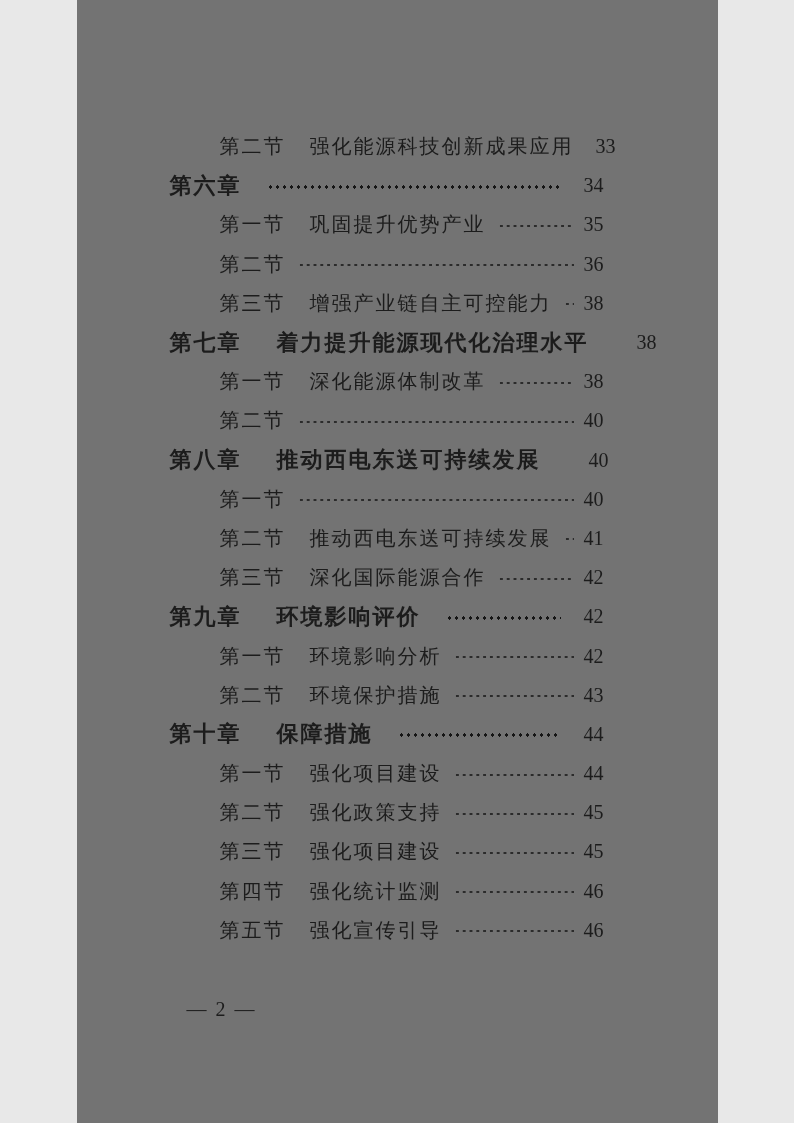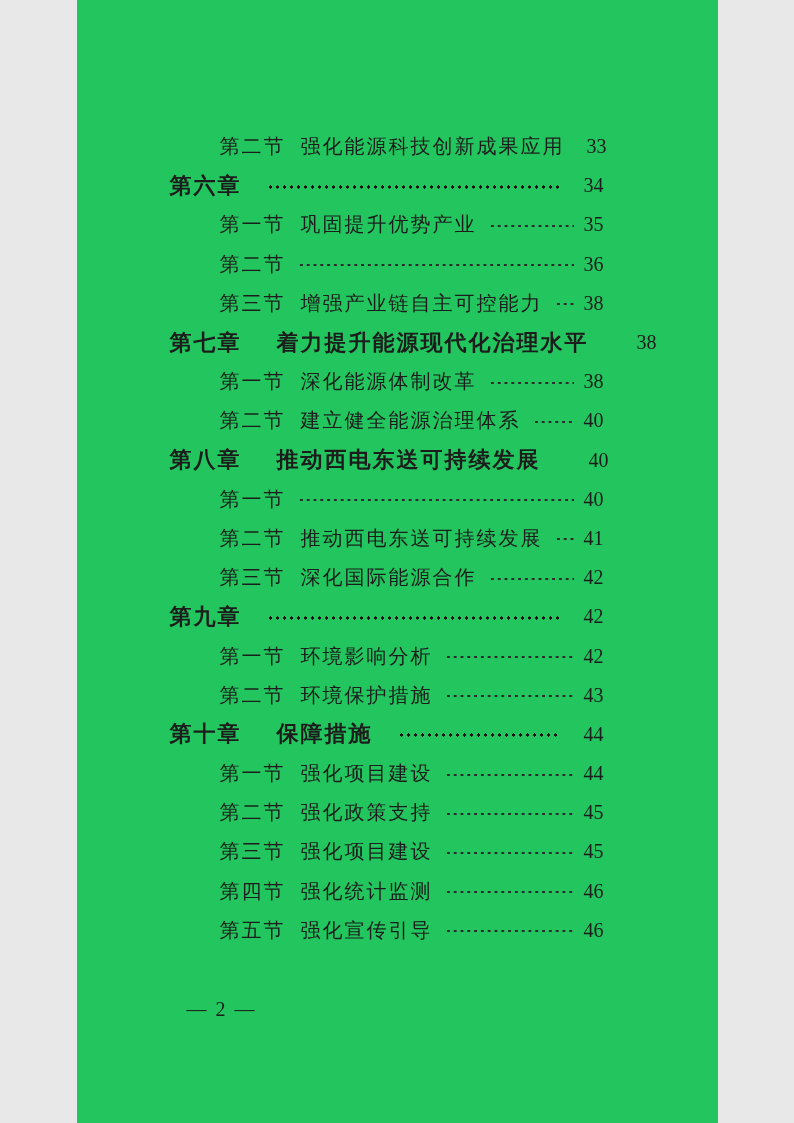--- a/index.html
+++ b/index.html
@@ -5,21 +5,21 @@
   html, body {
     margin: 0;
     padding: 0;
     background: #e8e8e8;
   }
   .page {
     position: relative;
     width: 641px;
     height: 1123px;
     margin: 0 auto;
-    background: #22c55e;
+    background: #737373;
     color: #1c1c1c;
     overflow: hidden;
   }
   .toc {
     position: absolute;
     left: 93px;
     right: 104px;
     top: 127px;
   }
   .toc-row {
@@ -36,21 +36,21 @@
     gap: 13px;
   }
   .toc-row.section {
     font-family: "DejaVu Serif", "Liberation Serif", serif;
     font-weight: 400;
     font-size: 20px;
     letter-spacing: 2px;
     padding-left: 50px;
   }
   .toc-row .title { margin-left: 22px; }
-  .toc-row.section .title { margin-left: 15px; }
+  .toc-row.section .title { margin-left: 24px; }
   .leader {
     flex: 1 1 auto;
     align-self: center;
     height: 6px;
     margin: 2px 10px 0 12px;
     background-image: radial-gradient(circle, #2b2b2b 1.35px, rgba(0,0,0,0) 1.5px);
     background-size: 6.8px 6px;
     background-position: left center;
     background-repeat: repeat-x;
   }
@@ -125,21 +125,20 @@
 
     <div class="toc-row section">
       <span class="prefix">第一节</span>
       <span class="title">深化能源体制改革</span>
       <span class="leader"></span>
       <span class="pagenum">38</span>
     </div>
 
     <div class="toc-row section">
       <span class="prefix">第二节</span>
-      <span class="title">建立健全能源治理体系</span>
       <span class="leader"></span>
       <span class="pagenum">40</span>
     </div>
 
     <div class="toc-row chapter">
       <span class="prefix">第八章</span>
       <span class="title">推动西电东送可持续发展</span>
       <span class="leader"></span>
       <span class="pagenum">40</span>
     </div>
@@ -159,20 +158,21 @@
 
     <div class="toc-row section">
       <span class="prefix">第三节</span>
       <span class="title">深化国际能源合作</span>
       <span class="leader"></span>
       <span class="pagenum">42</span>
     </div>
 
     <div class="toc-row chapter">
       <span class="prefix">第九章</span>
+      <span class="title">环境影响评价</span>
       <span class="leader"></span>
       <span class="pagenum">42</span>
     </div>
 
     <div class="toc-row section">
       <span class="prefix">第一节</span>
       <span class="title">环境影响分析</span>
       <span class="leader"></span>
       <span class="pagenum">42</span>
     </div>

